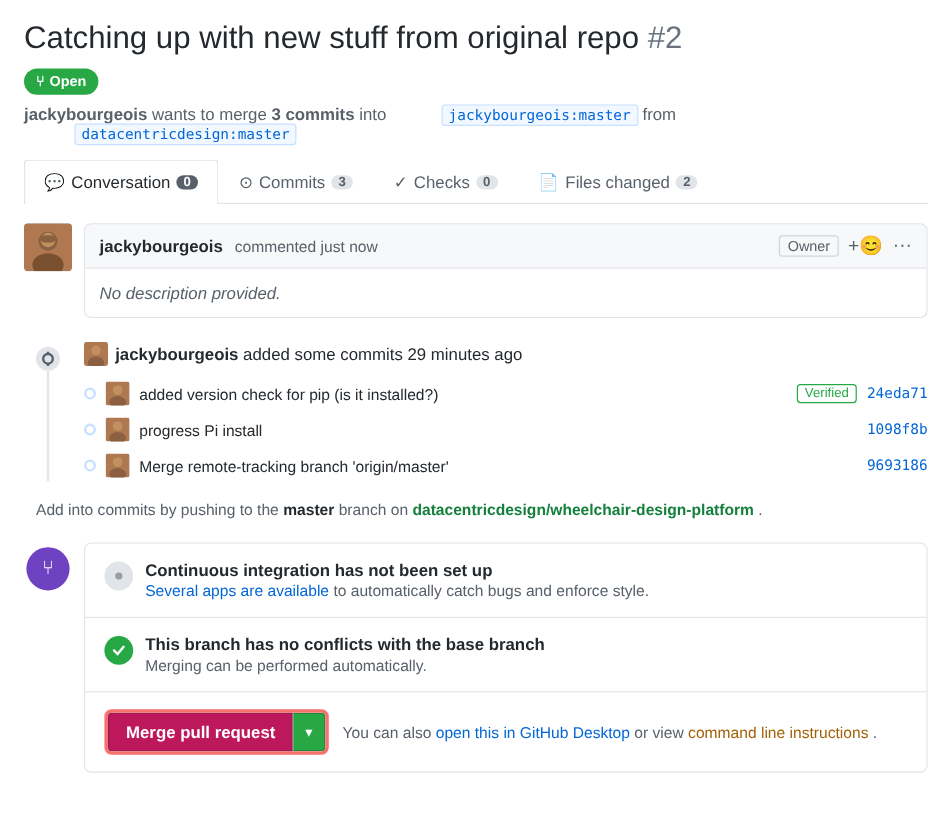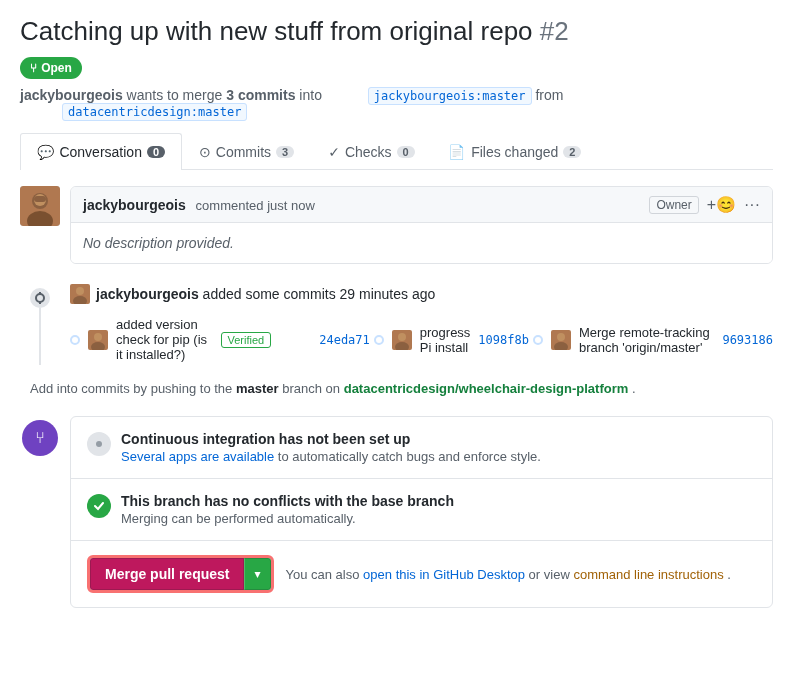--- a/index.html
+++ b/index.html
@@ -163,35 +163,35 @@
           <circle cx="10" cy="7" r="4" fill="#c09060"></circle>
           <ellipse cx="10" cy="17" rx="7" ry="5" fill="#8b6040"></ellipse>
         </svg>
         <span>
           <strong>jackybourgeois</strong>
           <span> </span><span>added some commits</span>
           <span> </span><span>29 minutes ago</span>
         </span>
       </div>
 
-      <div style="display:flex; flex-direction:row; gap:4px;">
+      <div style="display:flex; flex-direction:column; gap:4px;">
 
         <div class="commit-line" style="display:flex; align-items:center; gap:8px;">
           <div style="display:flex; flex-direction:column; align-items:center;">
             <div style="width:10px; height:10px; border-radius:50%; border:2px solid #c8e1ff; background:#fff;"></div>
           </div>
           <svg width="20" height="20" viewBox="0 0 20 20">
               <rect width="20" height="20" rx="2" fill="#b07850"></rect>
               <circle cx="10" cy="7" r="4" fill="#c09060"></circle>
               <ellipse cx="10" cy="17" rx="7" ry="5" fill="#8b6040"></ellipse>
             </svg>
           <span style="flex:1; font-size:13px;">added version check for pip (is it installed?)</span>
           <div style="display:flex; align-items:center; gap:8px;">
             <span class="verified-badge">Verified</span>
-            <a style="font-family:monospace; font-size:12px; color:#0366d6;margin-left:40px;">24eda71</a>
+            <a style="font-family:monospace; font-size:12px; color:#0366d6;">24eda71</a>
           </div>
         </div>
 
         <div class="commit-line" style="display:flex; align-items:center; gap:8px;">
           <div style="width:10px; height:10px; border-radius:50%; border:2px solid #c8e1ff; background:#fff;"></div>
           <svg width="20" height="20" viewBox="0 0 20 20">
               <rect width="20" height="20" rx="2" fill="#b07850"></rect>
               <circle cx="10" cy="7" r="4" fill="#c09060"></circle>
               <ellipse cx="10" cy="17" rx="7" ry="5" fill="#8b6040"></ellipse>
             </svg>

